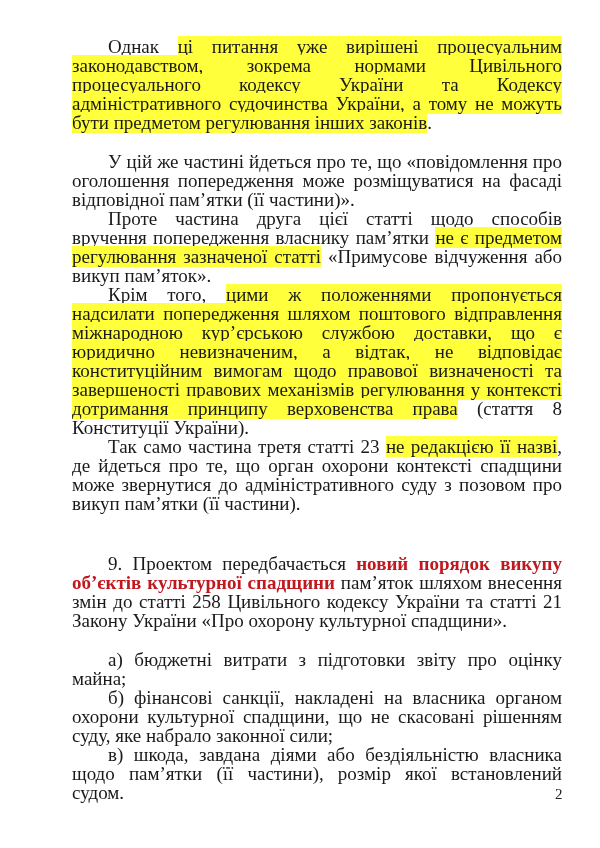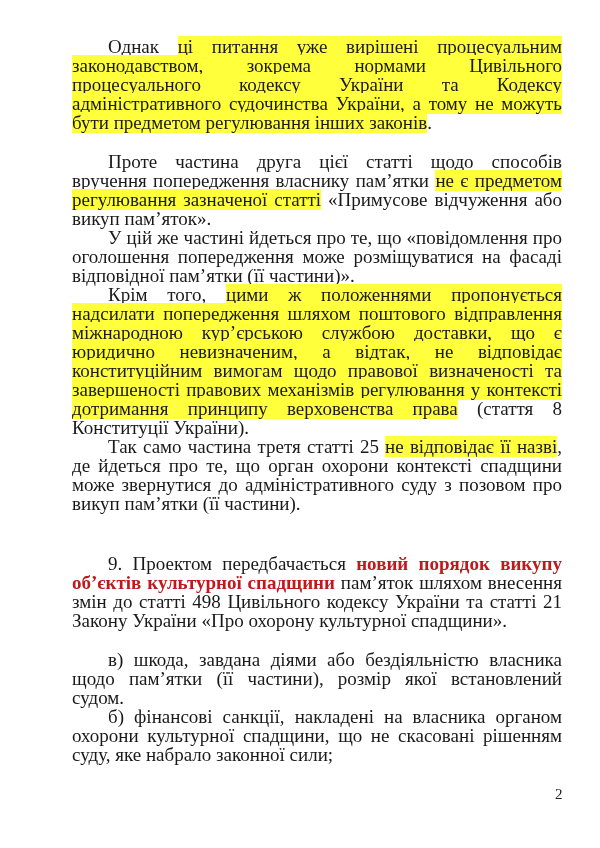--- a/index.html
+++ b/index.html
@@ -17,24 +17,25 @@
     position: absolute; left: 555px; top: 786px;
     font-family: "Liberation Serif", serif; font-size: 15px; color: #222;
   }
 </style>
 </head>
 <body>
 
 <div class="page" id="page">
     <p class="p"><span>Однак </span><span class="hl">ці питання уже вирішені процесуальним законодавством, зокрема нормами Цивільного процесуального кодексу України та Кодексу адміністративного судочинства України, а тому не можуть бути предметом регулювання інших законів</span><span>.</span></p>
     <div class="gap"></div>
+    <p class="p"><span>У цій же частині йдеться про те, що «повідомлення про оголошення попередження може розміщуватися на фасаді відповідної пам’ятки (її частини)».</span></p>
     <p class="p"><span>Проте частина друга цієї статті щодо способів вручення попередження власнику пам’ятки </span><span class="hl">не є предметом регулювання зазначеної статті</span><span> «Примусове відчуження або викуп пам’яток».</span></p>
-    <p class="p"><span>У цій же частині йдеться про те, що «повідомлення про оголошення попередження може розміщуватися на фасаді відповідної пам’ятки (її частини)».</span></p>
     <p class="p"><span>Крім того, </span><span class="hl">цими ж положеннями пропонується надсилати попередження шляхом поштового відправлення міжнародною кур’єрською службою доставки, що є юридично невизначеним, а відтак, не відповідає конституційним вимогам щодо правової визначеності та завершеності правових механізмів регулювання у контексті дотримання  принципу верховенства права</span><span> (стаття 8  Конституції України).</span></p>
-    <p class="p"><span>Так само частина третя статті 25 </span><span class="hl">не відповідає її назві</span><span>, де йдеться  про те, що орган охорони контексті спадщини може звернутися до адміністративного суду з позовом про викуп пам’ятки (її частини).</span></p>
+    <p class="p"><span>Так само частина третя статті 23 </span><span class="hl">не редакцією її назві</span><span>, де йдеться  про те, що орган охорони контексті спадщини може звернутися до адміністративного суду з позовом про викуп пам’ятки (її частини).</span></p>
     <div class="gap"></div>
     <div class="gap"></div>
-    <p class="p"><span>9. Проектом передбачається </span><span class="red">новий порядок викупу об’єктів культурної спадщини</span><span> пам’яток шляхом внесення змін до статті 498 Цивільного кодексу України та статті 21 Закону України «Про охорону культурної спадщини».</span></p>
+    <p class="p"><span>9. Проектом передбачається </span><span class="red">новий порядок викупу об’єктів культурної спадщини</span><span> пам’яток шляхом внесення змін до статті 258 Цивільного кодексу України та статті 21 Закону України «Про охорону культурної спадщини».</span></p>
     <div class="gap"></div>
+    <p class="p"><span>а) бюджетні витрати з підготовки звіту про оцінку майна;</span></p>
+    <p class="p"><span>б) фінансові санкції, накладені на власника органом охорони культурної спадщини, що не скасовані рішенням суду, яке набрало законної сили;</span></p>
     <p class="p"><span>в) шкода, завдана діями або бездіяльністю власника щодо пам’ятки (її частини), розмір якої встановлений судом.</span></p>
-    <p class="p"><span>б) фінансові санкції, накладені на власника органом охорони культурної спадщини, що не скасовані рішенням суду, яке набрало законної сили;</span></p>
   </div>
 <div class="pagenum">2</div>
 
 </body></html>

